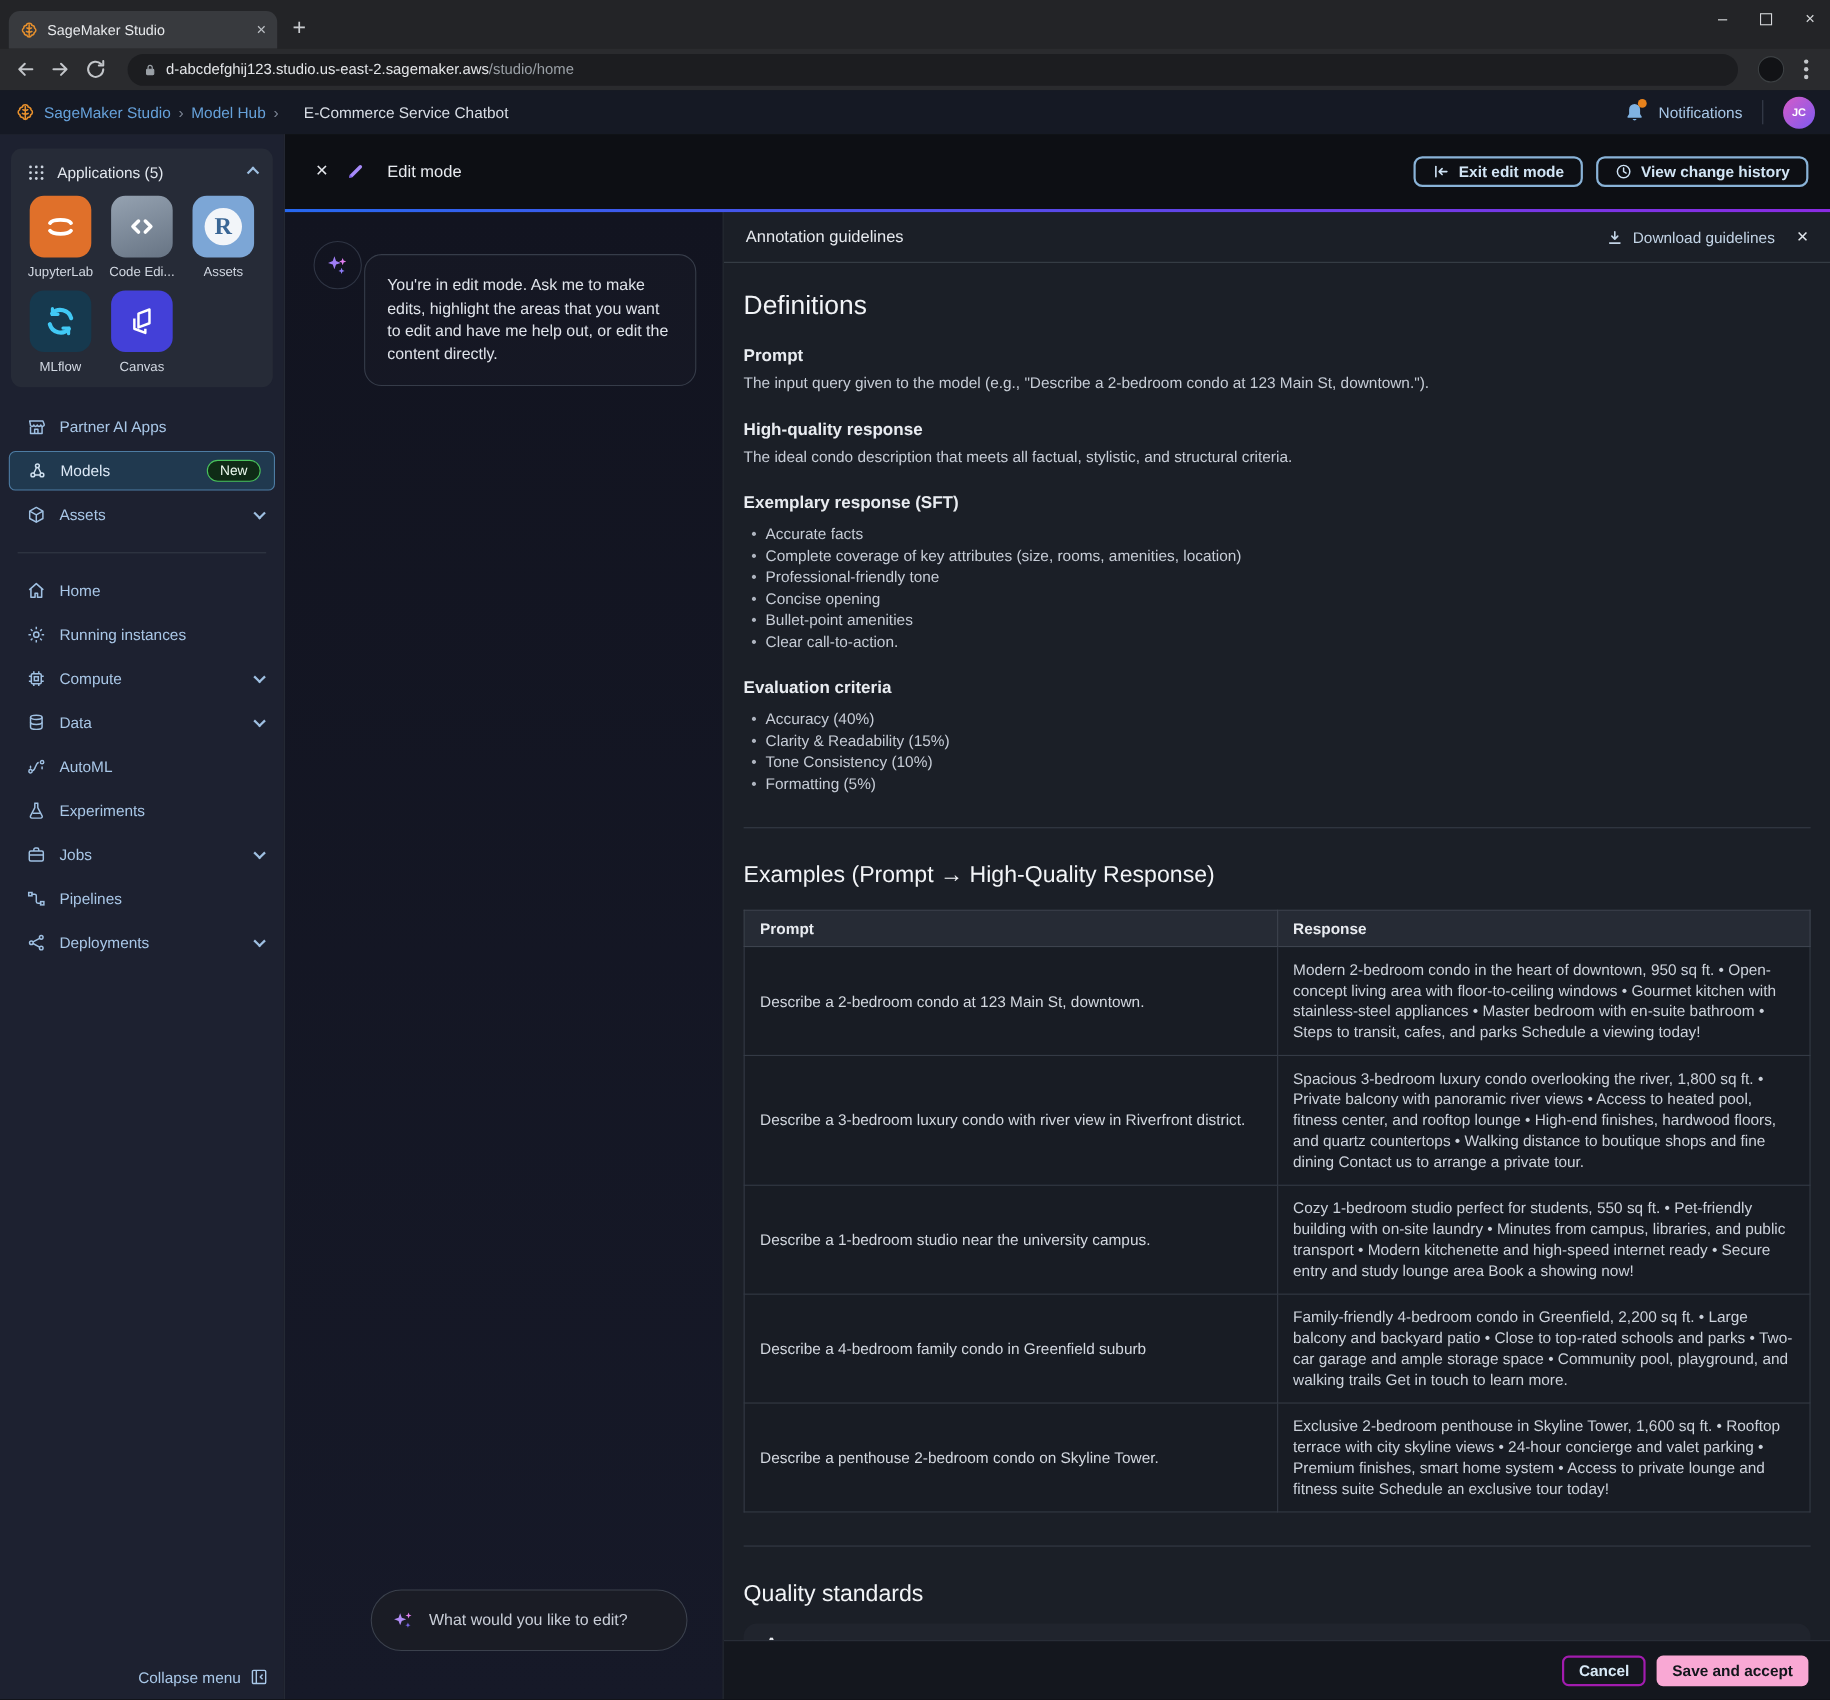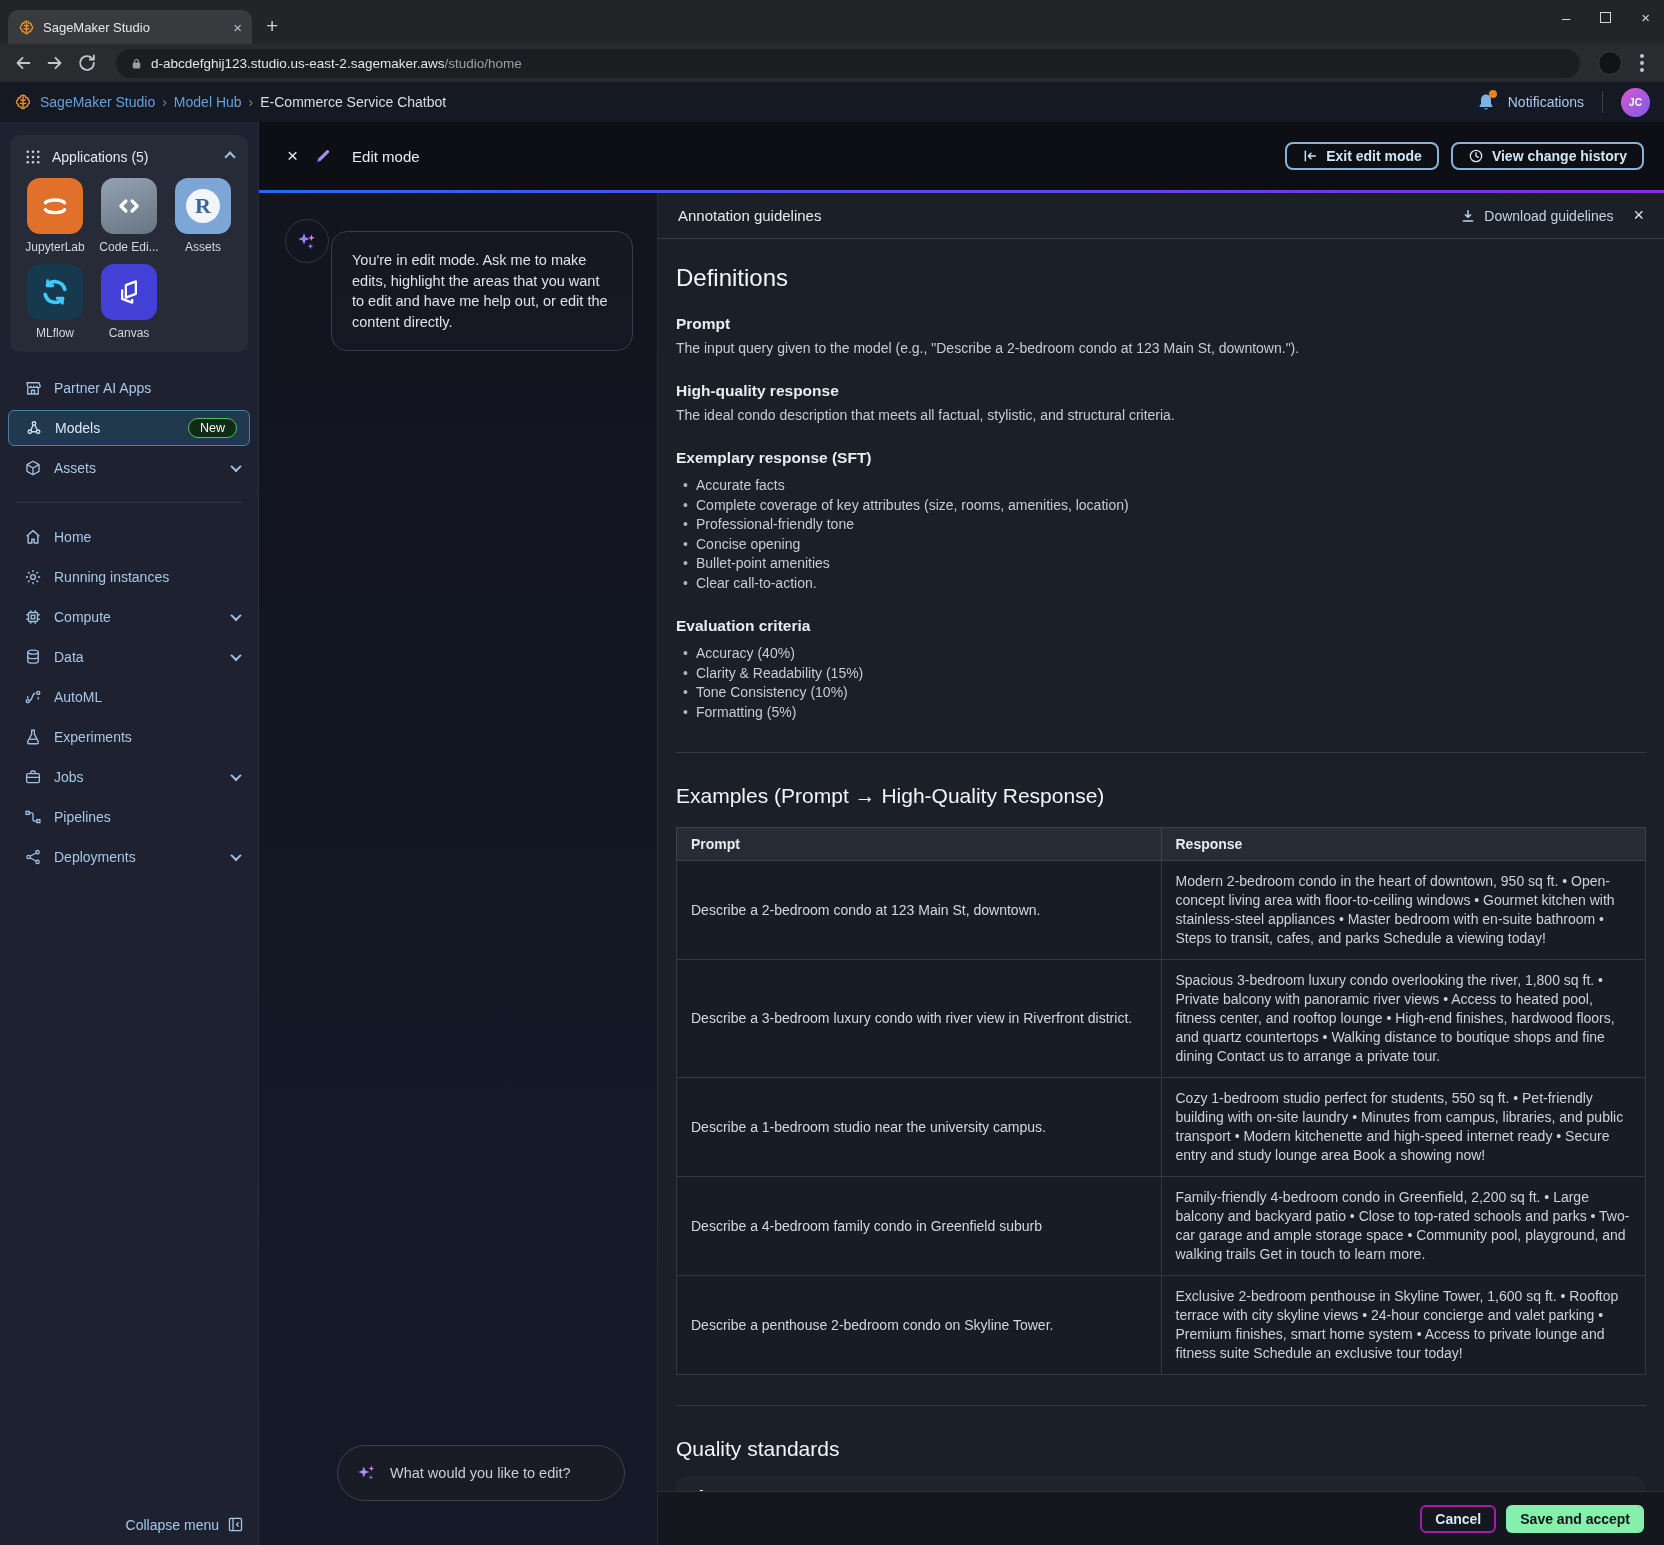--- a/index.html
+++ b/index.html
@@ -25,21 +25,21 @@
   .urlhost { color:#e4e6e9; font-size:13.5px; }
   .urlpath { color:#9aa0a6; font-size:13.5px; }
   .profile-dot { width:24px; height:24px; border-radius:50%; background:#121316; border:1px solid #3c4043; }
   .kebab { width:4px; height:4px; border-radius:50%; background:#c3c6ca;
            box-shadow:0 7px 0 #c3c6ca, 0 -7px 0 #c3c6ca; margin:0 8px; }
 
   
   .appheader { height:40px; background:#151924; display:flex; align-items:center; padding:0 14px; flex:none; }
   .crumb-link { color:#66a1da; font-size:14px; margin:0 4px; }
   .crumb-sep { color:#7b8494; font-size:14px; margin:0 3px; }
-  .crumb-cur { color:#d9dee6; font-size:14px; margin-left:4px; }
+  .crumb-cur { color:#d9dee6; font-size:14px; margin-left:20px; }
   .hdr-right { margin-left:auto; display:flex; align-items:center; gap:12px; }
   .bell-wrap { position:relative; width:20px; height:20px; color:#7fb2e2; }
   .bell-dot { position:absolute; top:-2px; right:-1px; width:8px; height:8px; border-radius:50%; background:#e8821c; }
   .notif-label { color:#a9c8e8; font-size:14px; }
   .hdr-div { width:1px; height:22px; background:#39404e; margin:0 6px; }
   .avatar { width:29px; height:29px; border-radius:50%; background:linear-gradient(135deg,#d55bc8,#7e5af0);
             color:#fff; font-size:10px; font-weight:bold; display:flex; align-items:center; justify-content:center;text-align:right; }
 
   
   .mainrow { flex:1; display:flex; min-height:0; }
@@ -125,21 +125,21 @@
   .ex-table td { background:#181c24; border:1px solid #343a45; padding:11px 14px; vertical-align:middle; }
   .ex-table td.pcell { width:50%; color:#d3d8e0; font-size:14px; line-height:19px; }
   .ex-table td.rcell { color:#ccd2db; font-size:14px; line-height:19px; }
   .qcard { margin-top:12px; background:#20242d; border-radius:12px; padding:10px 20px 60px 20px; }
   .qcard-item { color:#e6e9ee; font-size:15px; font-weight:bold; }
   .gp-footer { position:absolute; left:0; right:0; bottom:0; height:54px; background:#14171e;
                border-top:1px solid #2b303a; display:flex; align-items:center; justify-content:flex-end;
                gap:10px; padding:0 20px; }
   .btn-cancel { border:2px solid #a21caf; color:#d7e9f7; background:transparent; border-radius:6px;
                 padding:4px 13px; font-size:14px; font-weight:bold; font-family:"Liberation Sans",sans-serif; }
-  .btn-save { background:#86efac; color:#12161c; border:none; border-radius:6px; padding:6px 14px;
+  .btn-save { background:#f9a8d4; color:#12161c; border:none; border-radius:6px; padding:6px 14px;
               font-size:14px; font-weight:bold; font-family:"Liberation Sans",sans-serif; }
   svg { display:block; }
 </style>
 </head>
 <body>
 
 <div class="screen">
 
   <div class="tabstrip">
     <div class="tab">

